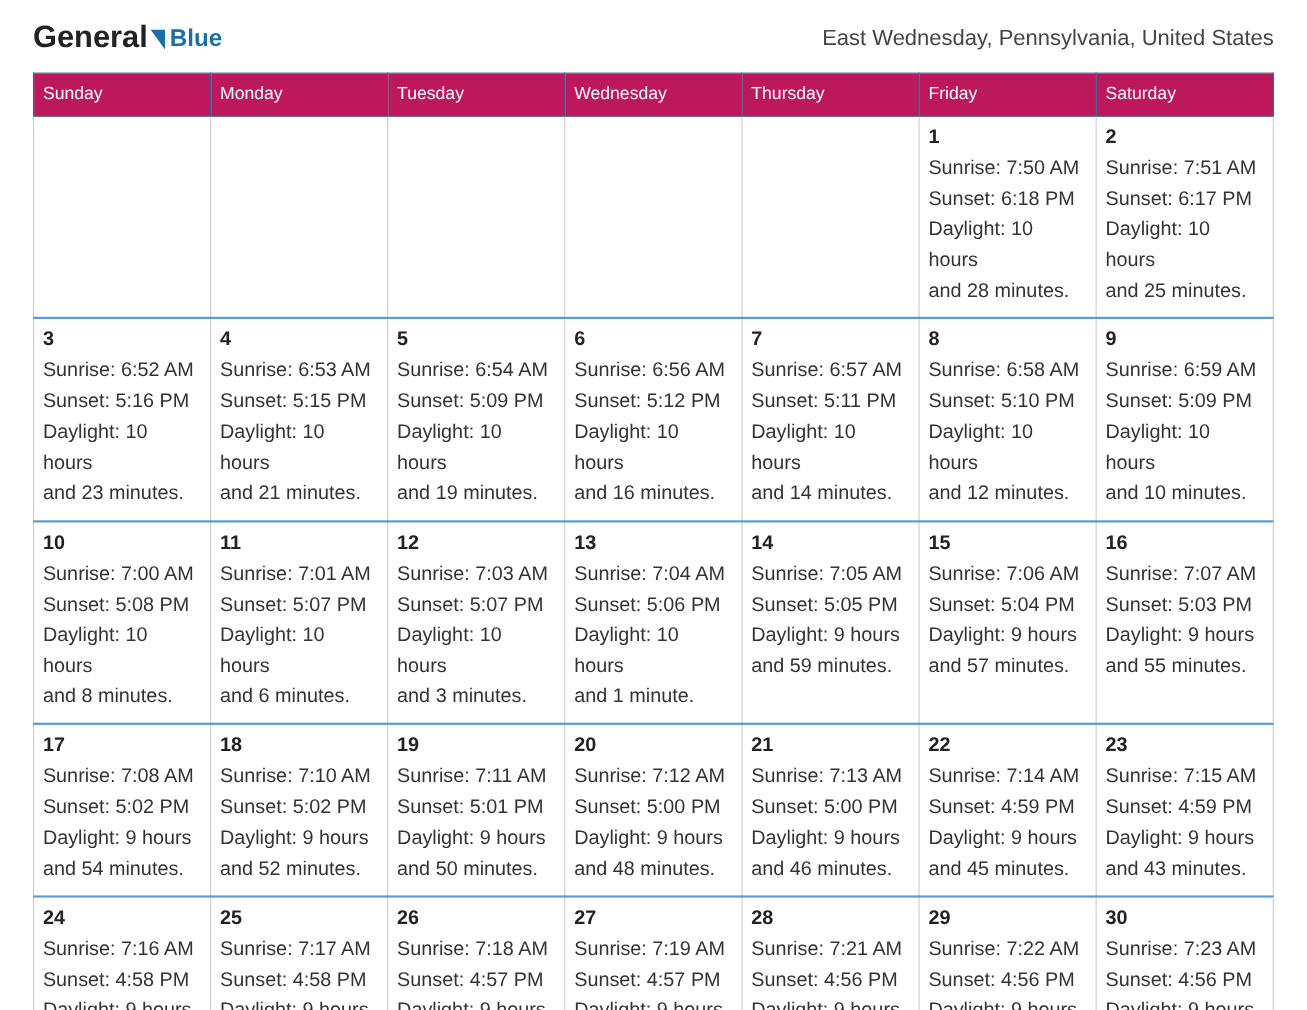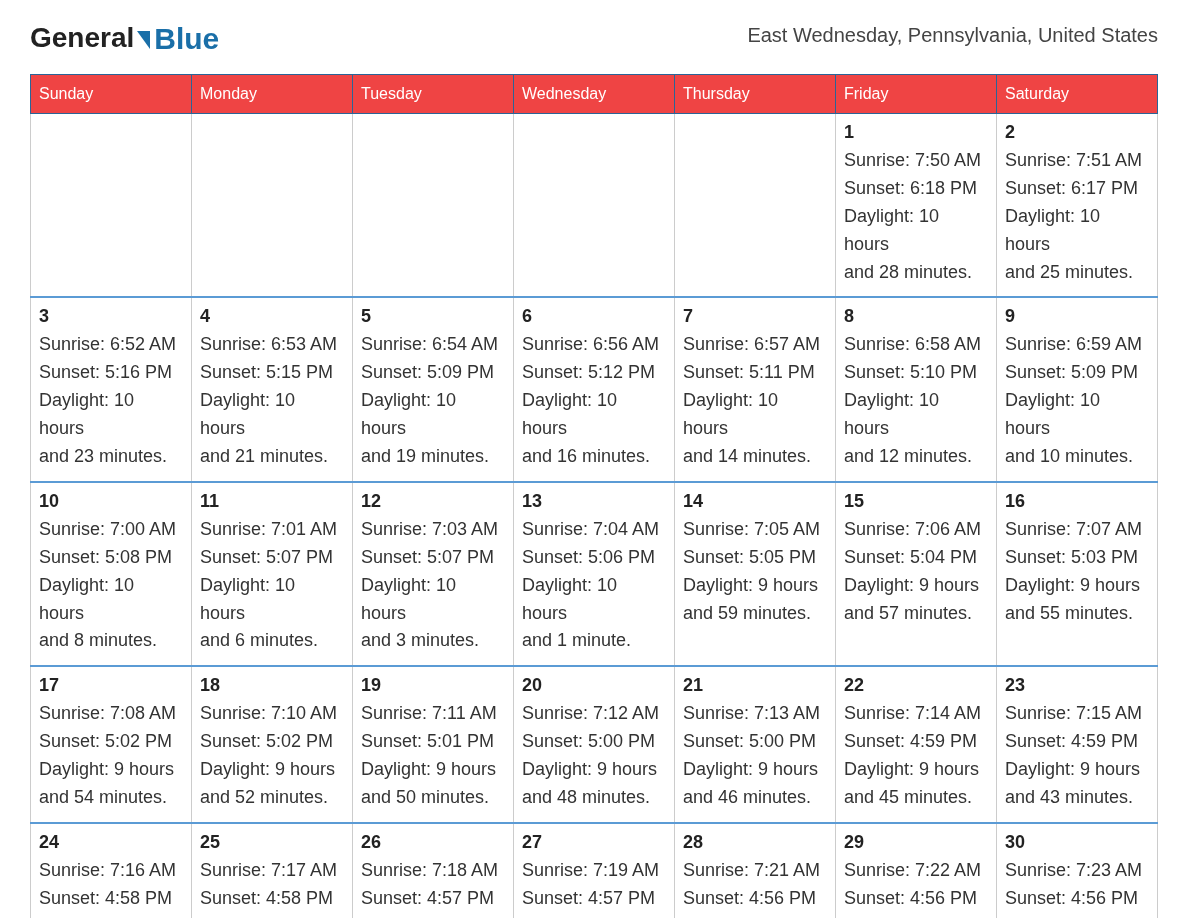--- a/index.html
+++ b/index.html
@@ -24,21 +24,21 @@
       font-size: 28px;
       font-weight: bold;
       color: #222;
       line-height: 1;
     }
     .logo-text span {
       color: #1a6fa8;
     }
     .logo-blue-word {
       color: #1a6fa8;
-      font-size: 30px;
+      font-size: 22px;
       font-weight: bold;
       margin-top: 2px;
       padding-left: 4px;
     }
     .title-area {
       text-align: right;
     }
     .month-title {
       font-size: 52px;
       font-weight: bold;
@@ -49,21 +49,21 @@
       font-size: 20px;
       color: #444;
       margin-top: 4px;
     }
     table {
       width: 100%;
       border-collapse: collapse;
       table-layout: fixed;
     }
     thead tr {
-      background-color: #ef4444;
+      background-color: #be185d;
     }
     thead th {
       color: #ffffff;
       font-size: 16px;
       font-weight: normal;
       padding: 10px 8px;
       text-align: left;
       border: 1px solid #2a6496;
     }
     tbody tr {

